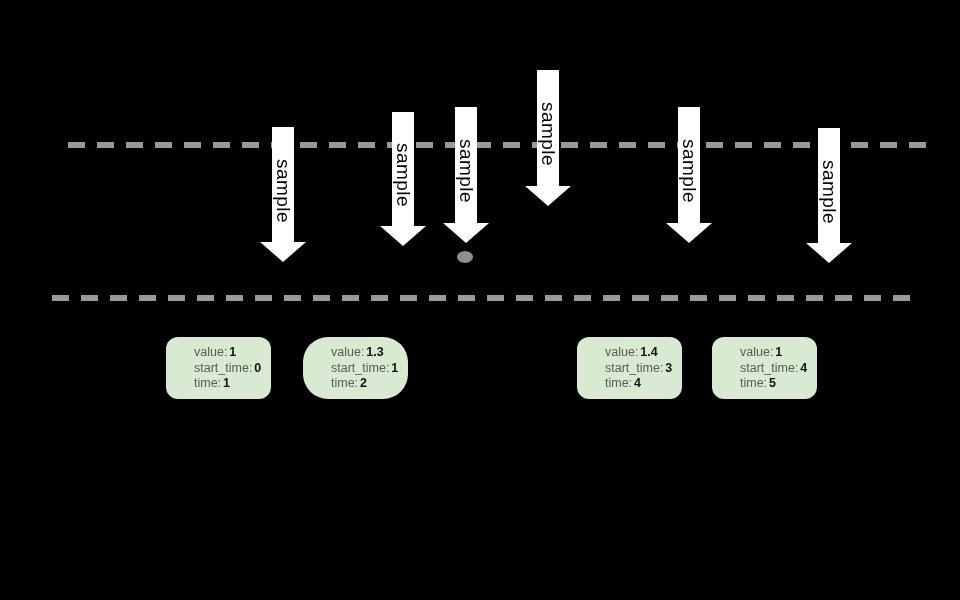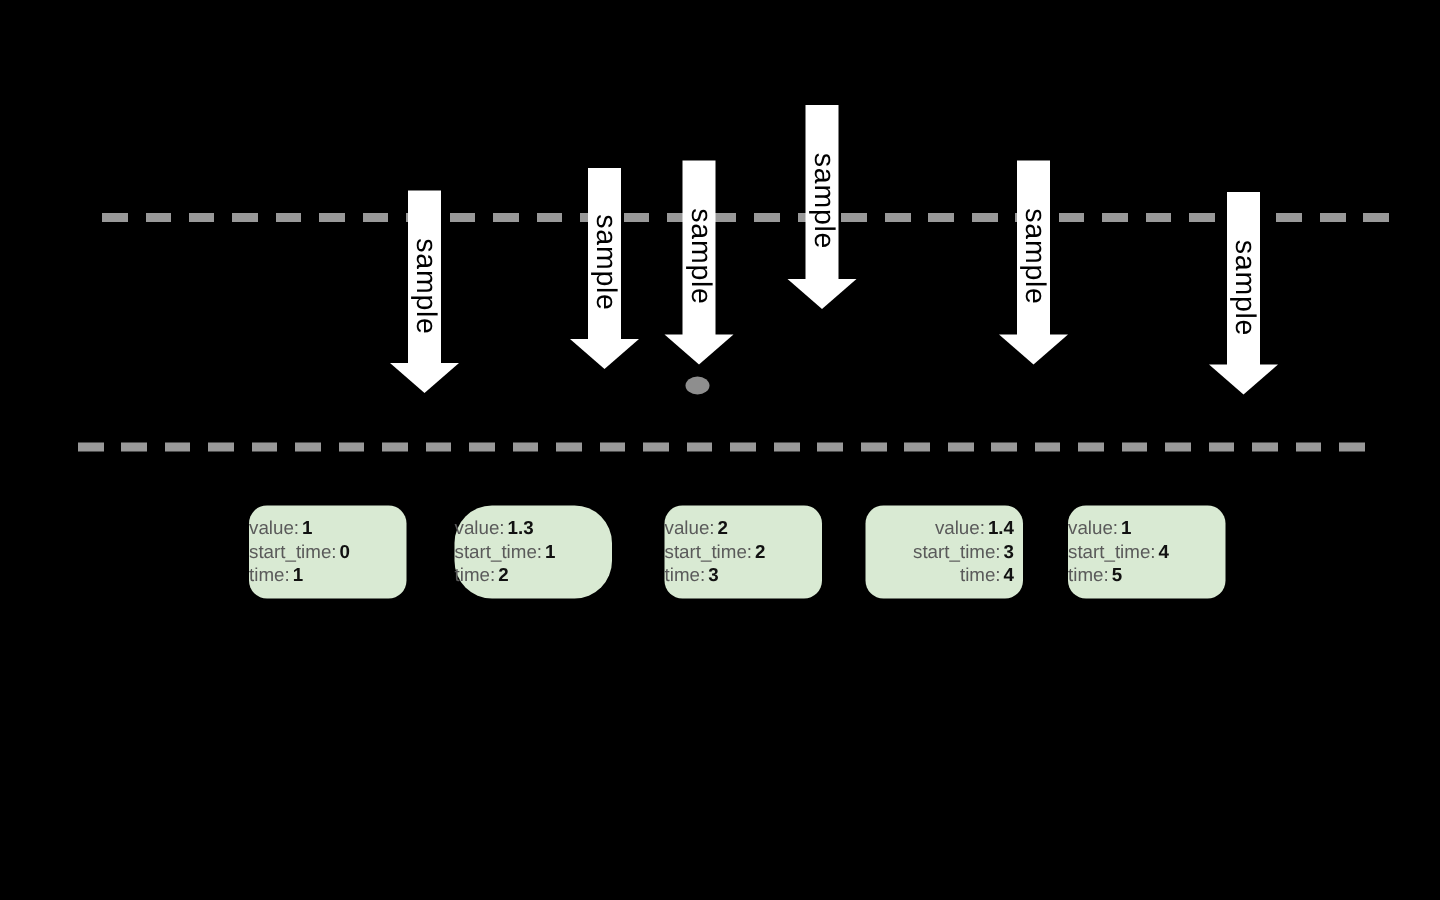--- a/index.html
+++ b/index.html
@@ -71,34 +71,34 @@
 
   
   .sample-box {
     position: absolute;
     top: 337px;
     width: 105px;
     height: 62px;
     background: #d9ead3;
     border-radius: 12px;
     box-sizing: border-box;
-    padding: 8px 6px 0 0;
+    padding: 8px 6px 0 28px;
     font-size: 12.5px;
     line-height: 15.5px;
     color: #5a5a5a;
   }
   .sample-box .val {
     font-weight: bold;
     color: #111111;
     margin-left: 2px;
   }
   #box-1 { left: 166px; }
   #box-2 { left: 303px; border-radius: 25px; }
   #box-3 { left: 443px; }
-  #box-4 { left: 577px; text-align: right; }
+  #box-4 { left: 577px; }
   #box-5 { left: 712px; }
 </style>
 </head>
 <body>
 
 <div id="canvas">
 
   <div id="dash-top" class="dash-line"></div>
   <div id="dash-bottom" class="dash-line"></div>
 
@@ -138,25 +138,20 @@
   <div id="box-1" class="sample-box">
     <div class="box-line"><span class="lbl">value:</span><span class="val">1</span></div>
     <div class="box-line"><span class="lbl">start_time:</span><span class="val">0</span></div>
     <div class="box-line"><span class="lbl">time:</span><span class="val">1</span></div>
   </div>
   <div id="box-2" class="sample-box">
     <div class="box-line"><span class="lbl">value:</span><span class="val">1.3</span></div>
     <div class="box-line"><span class="lbl">start_time:</span><span class="val">1</span></div>
     <div class="box-line"><span class="lbl">time:</span><span class="val">2</span></div>
   </div>
-  <div id="box-3" class="sample-box">
-    <div class="box-line"><span class="lbl">value:</span><span class="val">2</span></div>
-    <div class="box-line"><span class="lbl">start_time:</span><span class="val">2</span></div>
-    <div class="box-line"><span class="lbl">time:</span><span class="val">3</span></div>
-  </div>
   <div id="box-4" class="sample-box">
     <div class="box-line"><span class="lbl">value:</span><span class="val">1.4</span></div>
     <div class="box-line"><span class="lbl">start_time:</span><span class="val">3</span></div>
     <div class="box-line"><span class="lbl">time:</span><span class="val">4</span></div>
   </div>
   <div id="box-5" class="sample-box">
     <div class="box-line"><span class="lbl">value:</span><span class="val">1</span></div>
     <div class="box-line"><span class="lbl">start_time:</span><span class="val">4</span></div>
     <div class="box-line"><span class="lbl">time:</span><span class="val">5</span></div>
   </div>

